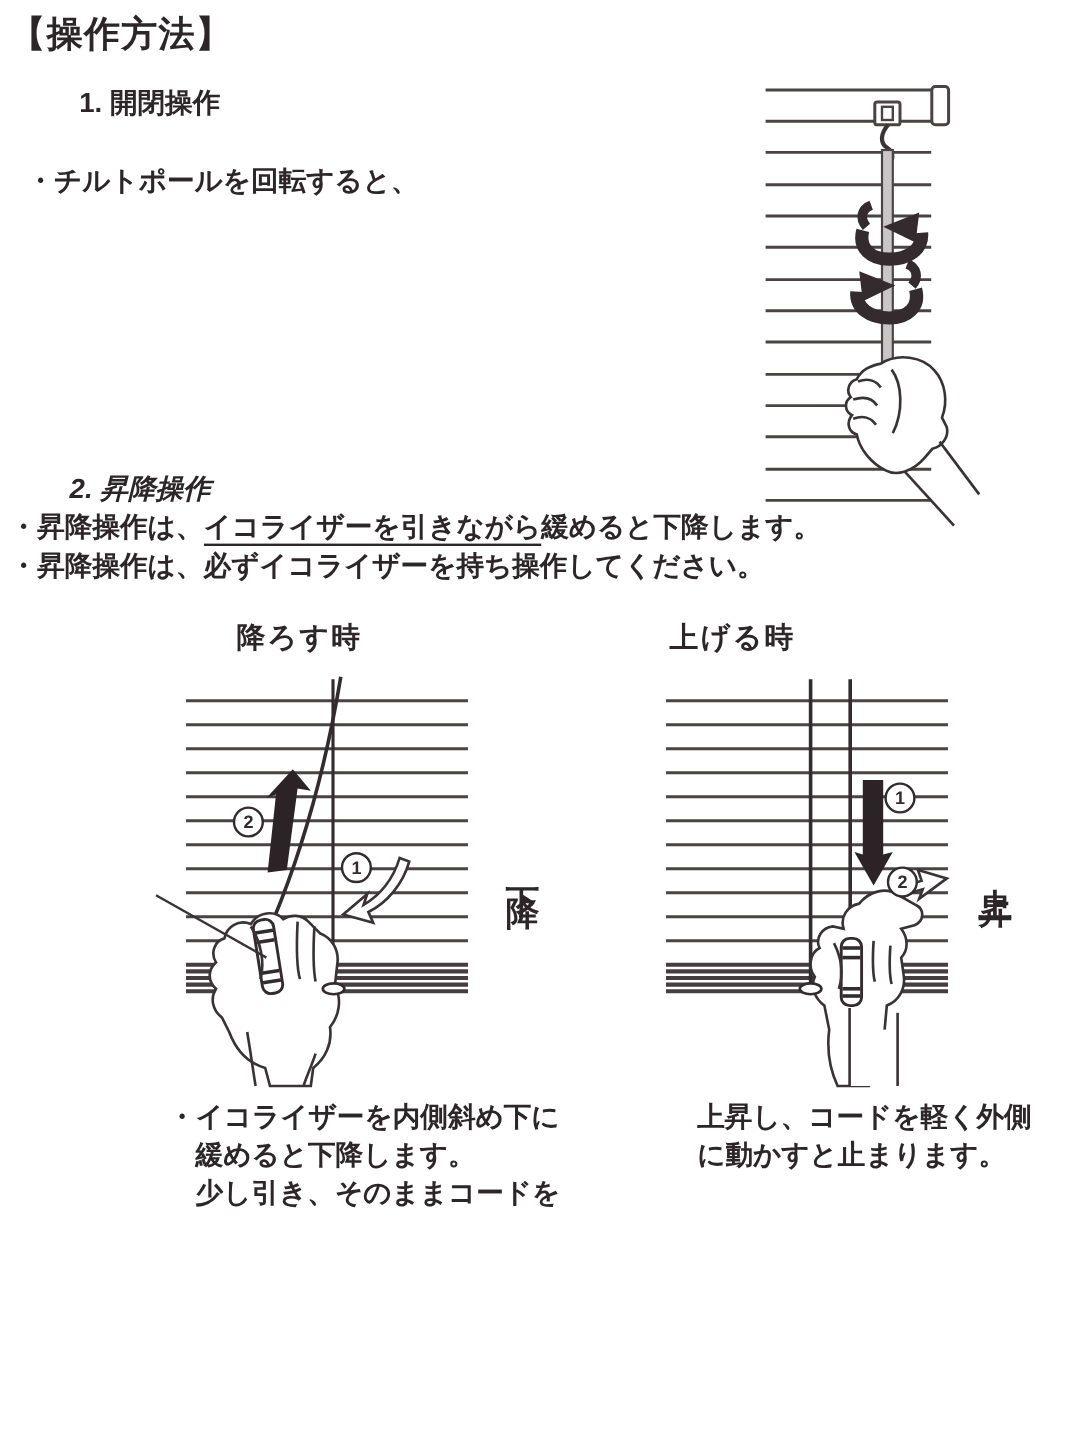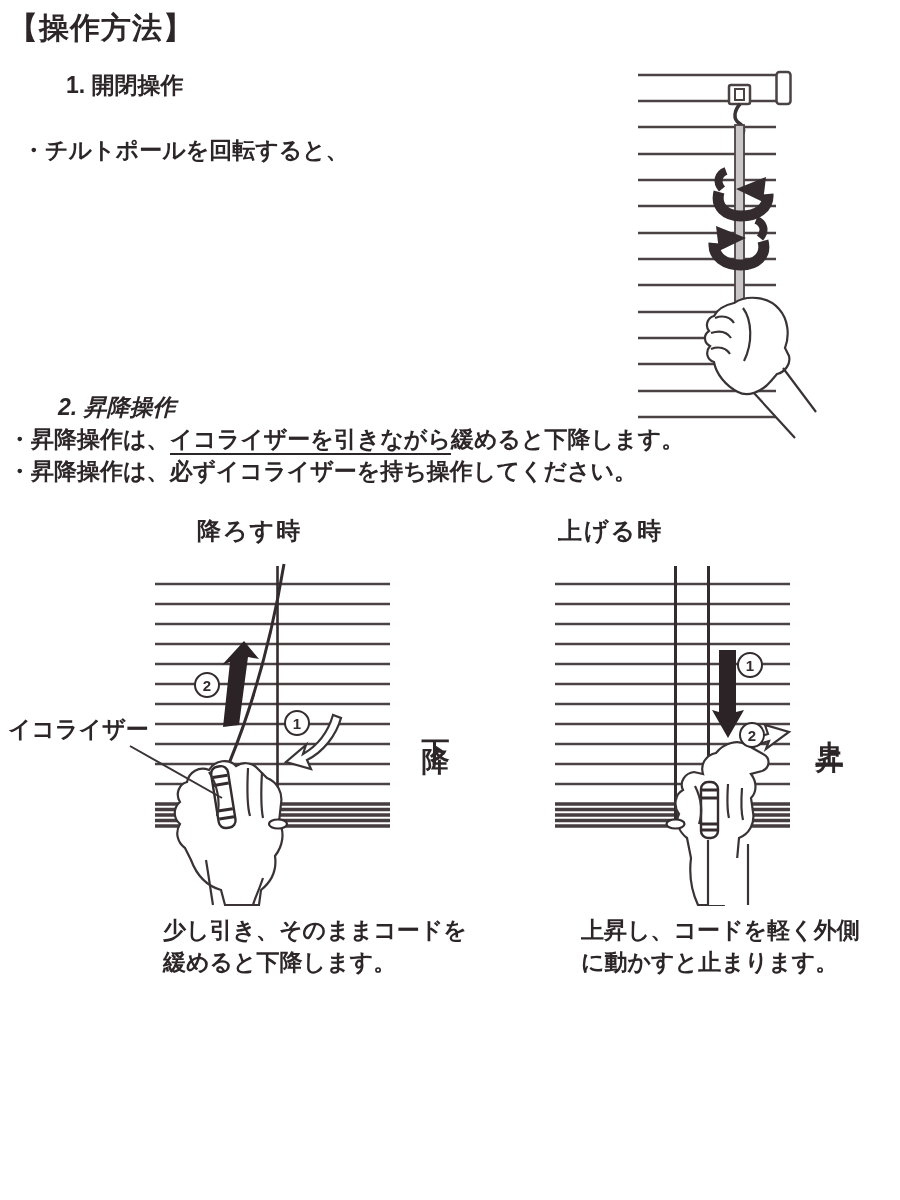--- a/index.html
+++ b/index.html
@@ -173,31 +173,31 @@
       </g>
       <path class="detail" d="M 258 226 C 257 242 257 252 259 260"></path>
       <path class="detail" d="M 272 230 C 271 244 271 254 273 262"></path>
       <path class="detail" d="M 225 228 C 231 240 233 254 229 266"></path>
       <path class="detail" d="M 238 282 L 238 347"></path>
       <path class="detail" d="M 278 286 L 278 347"></path>
     </g>
     <ellipse cx="205.5" cy="266" rx="9" ry="4.5" fill="#fff" stroke="#332b2d" stroke-width="2.2"></ellipse>
   </svg>
 
-  <div class="abs body-t" style="left:8px;top:714px;">イコライザー</div>
   <div class="circ" style="left:194px;top:672px;">2</div>
   <div class="circ" style="left:284px;top:710px;">1</div>
   <div class="circ" style="left:737px;top:652px;">1</div>
   <div class="circ" style="left:739px;top:722px;">2</div>
   <div class="abs vert" style="left:420px;top:718px;">下降</div>
   <div class="abs vert" style="left:814px;top:718px;">上昇</div>
 
   <div class="cap" style="left:140px;top:914px;">
+    <div>・イコライザーを内側斜め下に</div>
+    <div class="ind">緩めると下降します。</div>
     <div class="ind">少し引き、そのままコードを</div>
-    <div class="ind">緩めると下降します。</div>
   </div>
   <div class="cap" style="left:558px;top:914px;">
     <div class="ind">上昇し、コードを軽く外側</div>
     <div class="ind">に動かすと止まります。</div>
   </div>
 
 
 </div>
 
 </body></html>

